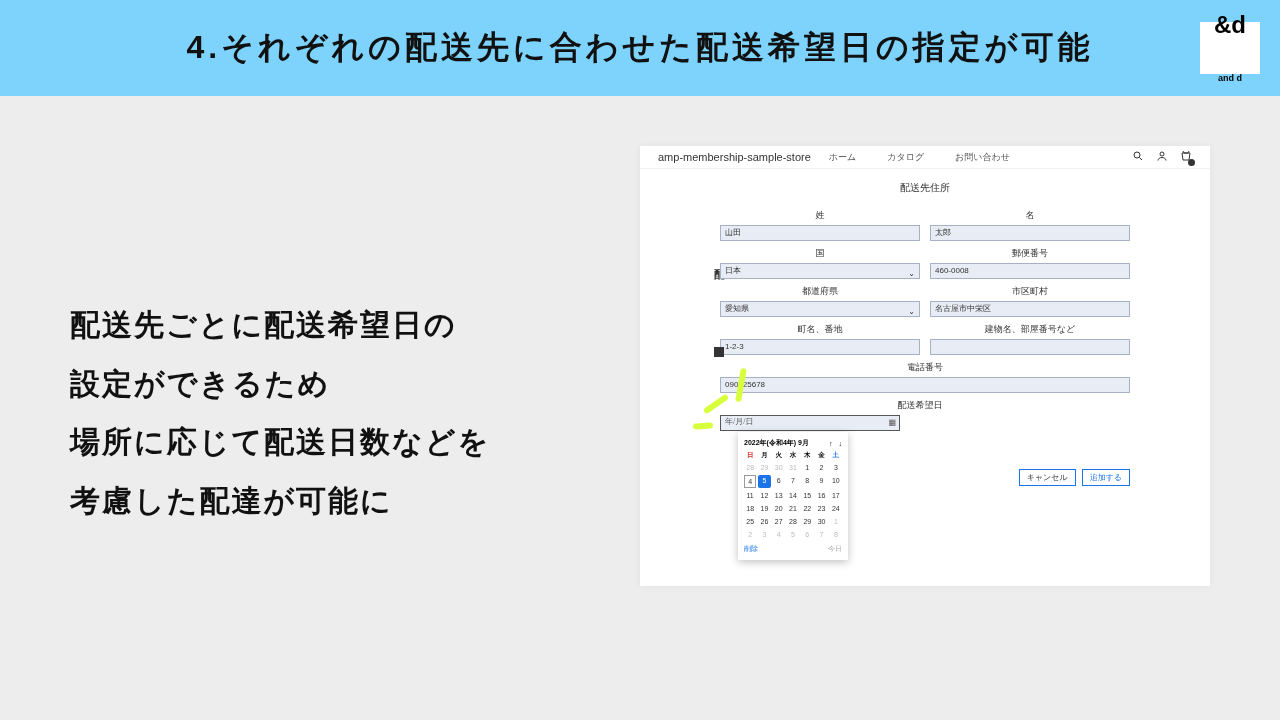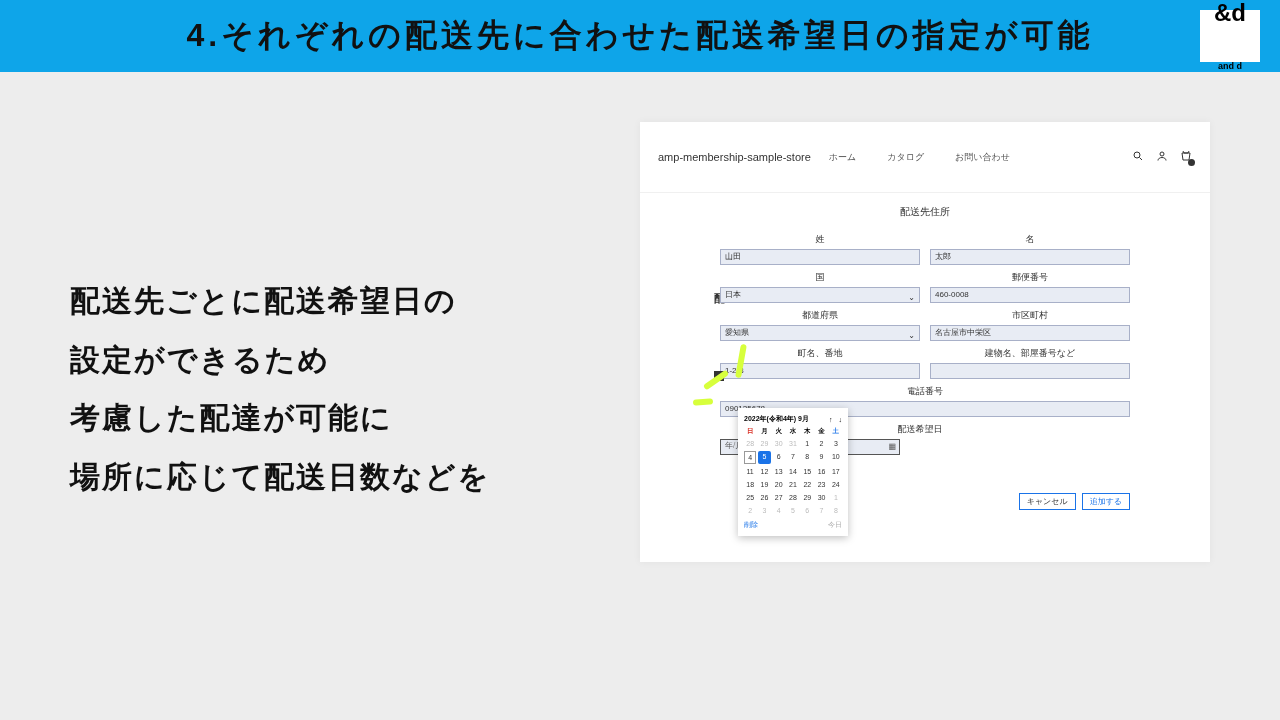--- a/index.html
+++ b/index.html
@@ -1,26 +1,26 @@
 <!DOCTYPE html>
 <html><head>
 <meta charset="utf-8">
 <style>
   * { margin: 0; padding: 0; box-sizing: border-box; }
   body { font-family: -apple-system, "Hiragino Sans", "Hiragino Kaku Gothic ProN", sans-serif; background: #ededed; width: 1280px; height: 720px; overflow: hidden; }
-  .header { background: #0ea5e9; height: 72px; display: flex; align-items: center; justify-content: center; position: relative; }
+  .header { background: #7dd3fc; height: 96px; display: flex; align-items: center; justify-content: center; position: relative; }
   .header-title { font-size: 32px; font-weight: 800; letter-spacing: 4px; color: #111; }
   .logo-box { position: absolute; right: 20px; top: 50%; transform: translateY(-50%); width: 60px; height: 52px; background: #fff; display: flex; flex-direction: column; align-items: center; justify-content: center; }
   .logo-box .mark { font-size: 24px; font-weight: 800; line-height: 1; }
   .logo-box .sub { font-size: 9px; font-weight: 700; margin-top: 36px; }
   .content { display: flex; padding: 50px 70px 0 70px; gap: 20px; }
   .left { flex: 1; padding-top: 150px; font-family: Liberation Serif, serif; }
   .desc { font-size: 30px; font-weight: 800; line-height: 1.95; letter-spacing: 2px; color: #111; }
   .right { width: 570px; background: #fff; height: 440px; position: relative; box-shadow: 0 0 8px rgba(0,0,0,0.05); }
-  .store-header { display: flex; align-items: center; padding: 28px 18px; border-bottom: 1px solid #f0f0f0; font-size: 11px; justify-content: center; }
+  .store-header { display: flex; align-items: center; padding: 4px 18px; border-bottom: 1px solid #f0f0f0; font-size: 11px; justify-content: center; }
   .store-name { font-weight: 500; color: #333; }
   .store-nav { display: flex; gap: 31px; margin-left: 18px; font-size: 9px; color: #555; }
   .store-icons { margin-left: auto; display: flex; gap: 12px; align-items: center; }
   .store-icons svg { width: 12px; height: 12px; }
   .cart-wrap { position: relative; }
   .cart-badge { position: absolute; bottom: -2px; right: -3px; width: 7px; height: 7px; border-radius: 50%; background: #333; color: #fff; font-size: 5px; display: flex; align-items: center; justify-content: center; }
   .form-area { padding: 12px 80px 0 80px; position: relative; }
   .section-title { text-align: center; font-size: 10px; margin-bottom: 14px; color: #333; }
   .row { display: flex; gap: 10px; margin-bottom: 6px; }
   .field { flex: 1; }
@@ -68,22 +68,22 @@
     <div class="mark">&amp;d</div>
     <div class="sub">and d</div>
   </div>
 </div>
 
 <div class="content">
   <div class="left">
     <div class="desc" id="desc-text">
         <div>配送先ごとに配送希望日の</div>
         <div>設定ができるため</div>
+        <div>場所に応じて配送日数などを</div>
         <div>考慮した配達が可能に</div>
-        <div>場所に応じて配送日数などを</div>
       </div>
   </div>
   <div class="right">
     <div class="store-header">
       <div class="store-name">amp-membership-sample-store</div>
       <div class="store-nav">
         <span>ホーム</span>
         <span>カタログ</span>
         <span>お問い合わせ</span>
       </div>

